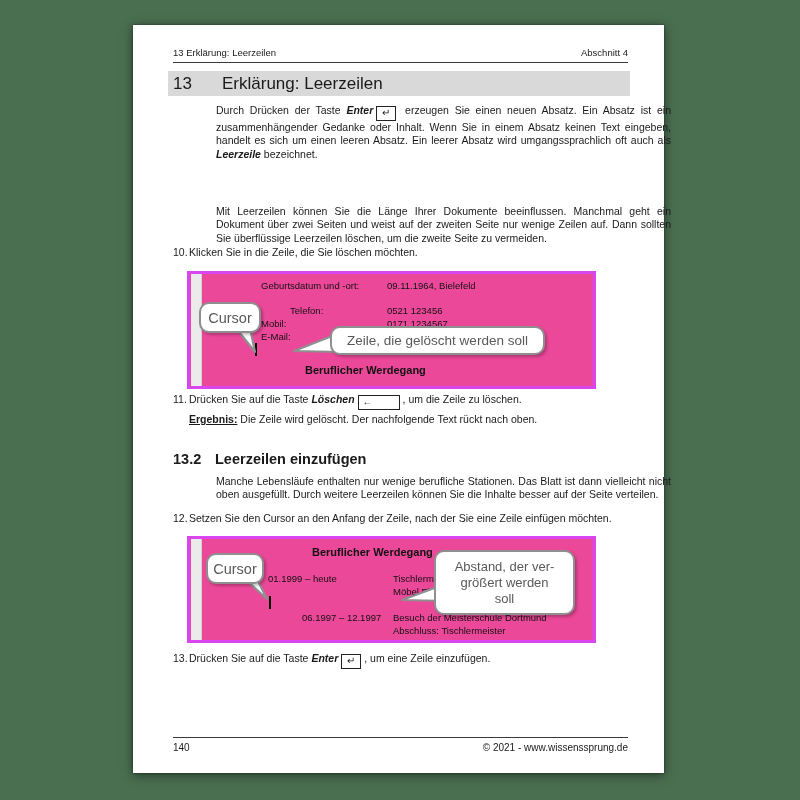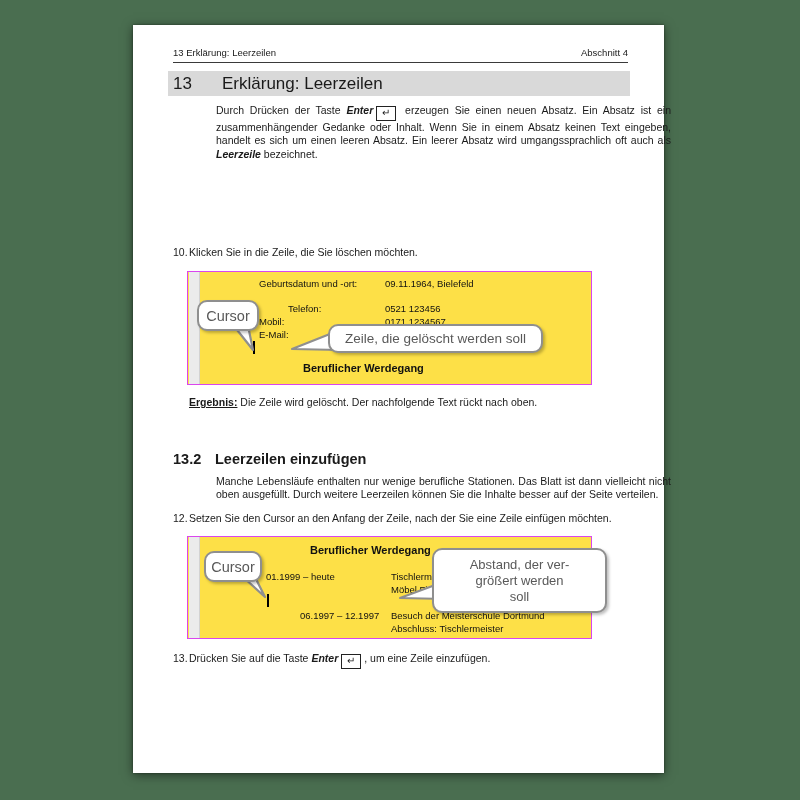--- a/index.html
+++ b/index.html
@@ -63,21 +63,21 @@
   
   .key{
     display:inline-block;border:1px solid #222;background:#fff;
     height:13px;line-height:12px;padding:0 4px;margin:0 3px;
     font-size:10px;vertical-align:-2px;text-align:center;min-width:10px;
   }
   .key.wide{min-width:32px;text-align:left;}
 
   
   .fig{
-    background:#fde047;border:1px solid #d946ef;
+    background:#ec4899;border:3px solid #d946ef;
     font-size:9.5px;line-height:12px;color:#111;
   }
   .fig .strip{position:absolute;left:1px;top:0;bottom:0;width:10px;background:#ebebeb;border-right:1px solid #d2d2d2;}
   .fig .t{position:absolute;white-space:nowrap;}
   .fig .bold{font-weight:bold;font-size:11px;margin-left:44px;}
   .caret{position:absolute;width:1.5px;height:13px;background:#000;}
 
   .callout{
     position:absolute;background:#fff;
     border:2.5px solid #8f8f8f;border-radius:10px;
@@ -99,20 +99,21 @@
   </div>
 
   <div class="abs titlebar">
     <span class="num">13</span><span>Erklärung: Leerzeilen</span>
   </div>
 
   <div class="abs para" style="top:79px;">
     <span>Durch Drücken der Taste </span><span class="bi">Enter</span><span class="key"><span>↵</span></span><span> erzeugen Sie einen neuen Absatz. Ein Absatz ist ein zusammenhängender Gedanke oder Inhalt. Wenn Sie in einem Absatz keinen Text eingeben, handelt es sich um einen leeren Absatz. Ein leerer Absatz wird umgangssprachlich oft auch als </span><span class="bi">Leerzeile</span><span> bezeichnet.</span>
   </div>
 
+  <div class="abs para" style="top:180px;">Mit Leerzeilen können Sie die Länge Ihrer Dokumente beeinflussen. Manchmal geht ein Dokument über zwei Seiten und weist auf der zweiten Seite nur wenige Zeilen auf. Dann sollten Sie überflüssige Leerzeilen löschen, um die zweite Seite zu vermeiden.</div>
 
   <div class="abs step" style="top:221px;">
     <span class="num">10.</span><span>Klicken Sie in die Zeile, die Sie löschen möchten.</span>
   </div>
 
   <div class="abs fig" style="left:54px;top:246px;width:403px;height:112px;">
     <div class="strip"></div>
 
     <span class="t" style="left:71px;top:6px;">Geburtsdatum und -ort:</span>
     <span class="t" style="left:197px;top:6px;">09.11.1964, Bielefeld</span>
@@ -132,20 +133,23 @@
 
     <div class="callout" style="left:9px;top:28px;width:62px;height:31px;font-size:14.5px;">
       <span>Cursor</span>
     </div>
     <div class="callout" style="left:140px;top:52px;width:215px;height:29px;font-size:13.5px;">
       <span>Zeile, die gelöscht werden soll</span>
     </div>
   </div>
 
   <div class="abs step" style="top:368px;">
+    <div>
+      <span class="num">11.</span><span>Drücken Sie auf die Taste </span><span class="bi">Löschen</span><span class="key wide"><span>←</span></span><span>, um die Zeile zu löschen.</span>
+    </div>
     <div class="result-line">
       <span class="result-label">Ergebnis:</span><span> Die Zeile wird gelöscht. Der nachfolgende Text rückt nach oben.</span>
     </div>
   </div>
 
   <div class="abs h2" style="top:426px;">
     <span class="num">13.2</span><span>Leerzeilen einzufügen</span>
   </div>
   <div class="abs para" style="top:450px;">Manche Lebensläufe enthalten nur wenige berufliche Stationen. Das Blatt ist dann vielleicht nicht oben ausgefüllt. Durch weitere Leerzeilen können Sie die Inhalte besser auf der Seite verteilen.</div>
 
@@ -169,27 +173,31 @@
     <span class="t" style="left:203px;top:86px;">Abschluss: Tischlermeister</span>
 
     <svg class="tails" width="403" height="101" viewBox="0 0 403 101">
       <polygon points="44,30 62,30 77,60" fill="#ffffff" stroke="#8f8f8f" stroke-width="2.2" stroke-linejoin="round"></polygon>
       <polygon points="258,44 258,62 212,61" fill="#ffffff" stroke="#8f8f8f" stroke-width="2.2" stroke-linejoin="round"></polygon>
     </svg>
 
     <div class="callout" style="left:16px;top:14px;width:58px;height:31px;font-size:14.5px;">
       <span>Cursor</span>
     </div>
-    <div class="callout" style="left:244px;top:11px;width:175px;height:65px;font-size:13px;line-height:16px;">
+    <div class="callout" style="left:244px;top:11px;width:141px;height:65px;font-size:13px;line-height:16px;">
       <span>Abstand, der ver-</span>
       <span>größert werden</span>
       <span>soll</span>
     </div>
   </div>
 
   <div class="abs step" style="top:627px;">
     <div>
       <span class="num">13.</span><span>Drücken Sie auf die Taste </span><span class="bi">Enter</span><span class="key"><span>↵</span></span><span>, um eine Zeile einzufügen.</span>
     </div>
   </div>
 
+  <div class="abs runfoot">
+    <span>140</span>
+    <span>© 2021 - www.wissenssprung.de</span>
+  </div>
 
 </div>
 
 </body></html>

